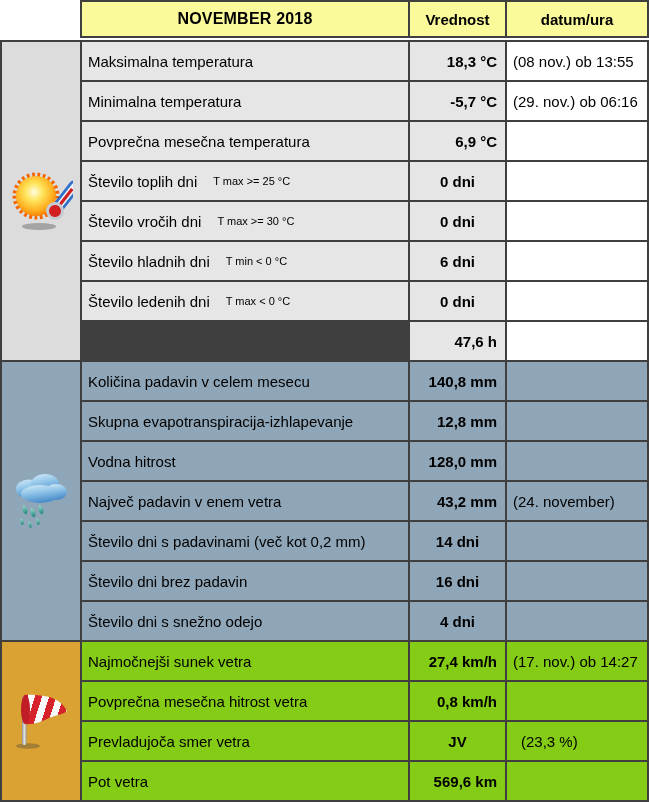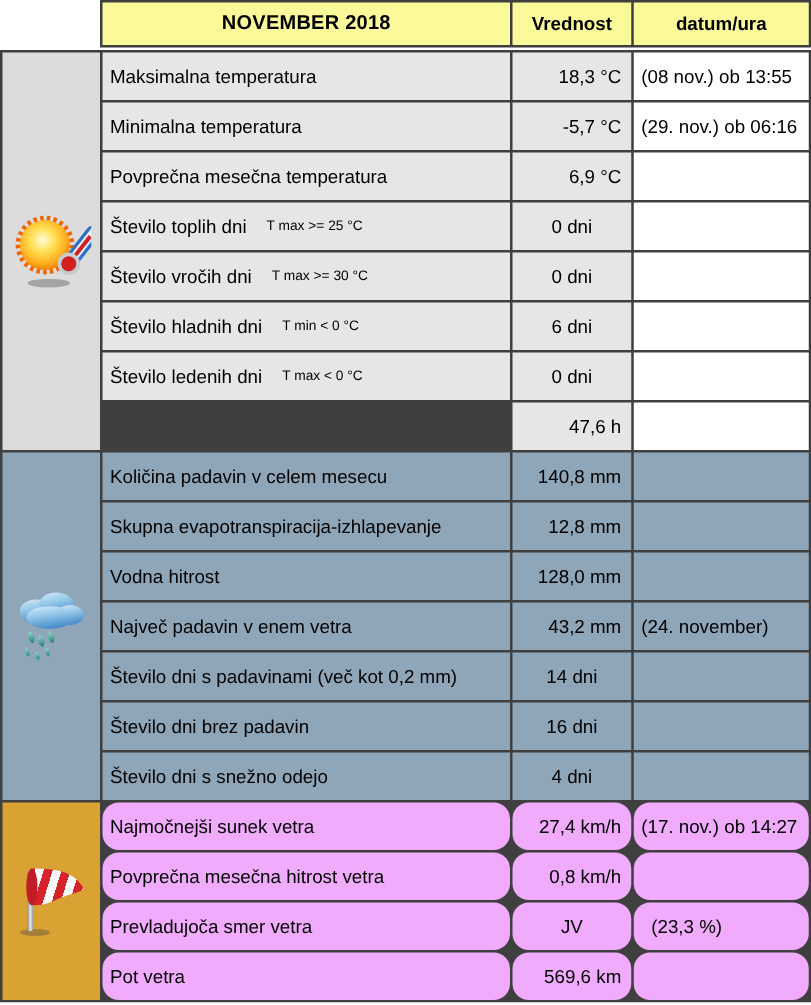--- a/index.html
+++ b/index.html
@@ -17,31 +17,31 @@
   .hcell.title{font-size:16px;letter-spacing:0.2px;}
 
   
   .body-grid{
     width:649px;box-sizing:border-box;
     display:grid;grid-template-columns:78px 326px 95px 140px;
     grid-template-rows:repeat(19,38px);gap:2px;padding:2px;background:#3F3F3F;
   }
   .cell{display:flex;align-items:center;font-size:15px;box-sizing:border-box;overflow:hidden;}
   .lbl{grid-column:2;padding-left:6px;white-space:nowrap;}
-  .val{grid-column:3;font-weight:normal;}
+  .val{grid-column:3;font-weight:bold;}
   .dat{grid-column:4;padding-left:6px;white-space:nowrap;}
   .v-right{justify-content:flex-end;padding-right:8px;}
   .v-center{justify-content:center;}
   .cond{font-size:11px;margin-left:16px;white-space:nowrap;}
 
   
   .s1{background:#E6E6E6;}
   .dat.s1{background:#FFFFFF;}
   .s2{background:#8FA6B8;}
-  .s3{background:#f0abfc;border-radius:13px;}
+  .s3{background:#84cc16;}
   .icon-cell{grid-column:1;display:flex;align-items:center;justify-content:center;}
   .icon-cell.ic1{grid-row:1 / span 8;background:#DCDCDC;}
   .icon-cell.ic2{grid-row:9 / span 7;background:#8FA6B8;}
   .icon-cell.ic3{grid-row:16 / span 4;background:#D9A233;}
 </style>
 </head>
 <body>
 
 <div class="page">
 

